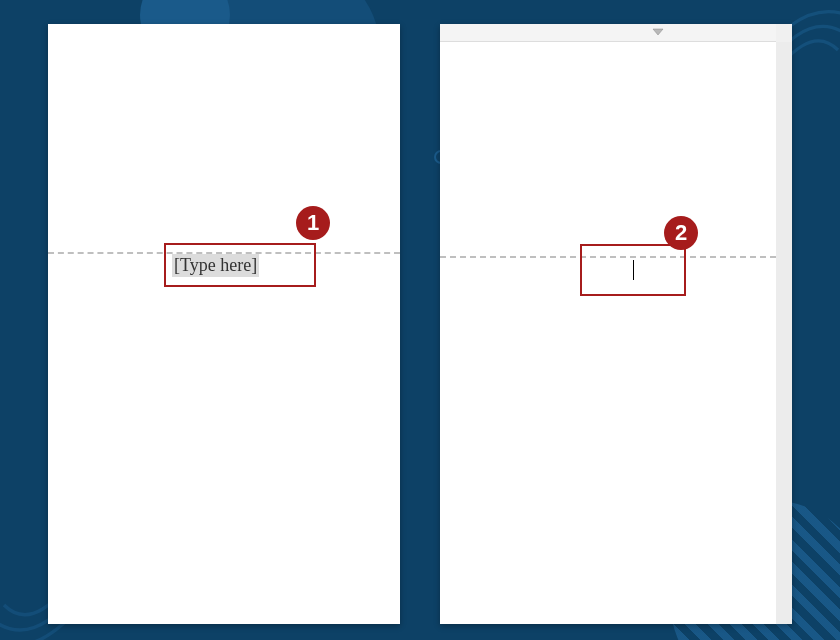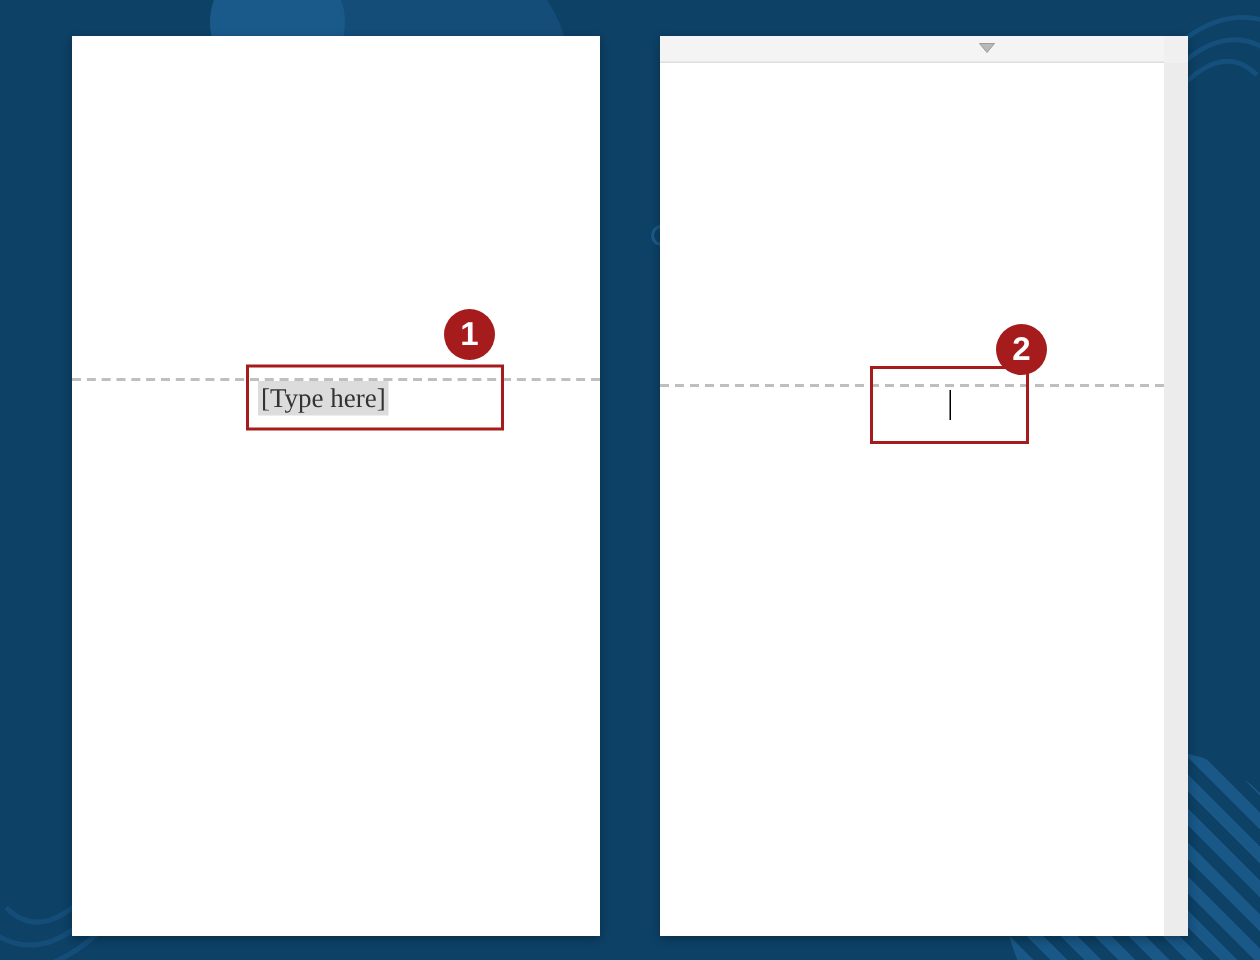--- a/index.html
+++ b/index.html
@@ -107,21 +107,21 @@
     .page-frame.with-chrome .header-divider {
       left: 0; right: 16px;
       top: 232px;
     }
     .callout-box {
       position: absolute;
       border: 2px solid #a61c1c;
     }
     .callout-box.one {
       left: 116px; top: 219px;
-      width: 172px; height: 44px;
+      width: 152px; height: 44px;
       display: flex; align-items: center;
       padding-left: 6px;
     }
     .callout-box.two {
       left: 140px; top: 220px;
       width: 106px; height: 52px;
       display: flex; align-items: center; justify-content: center;
     }
     .placeholder-chip {
       background: #dcdcdc;

